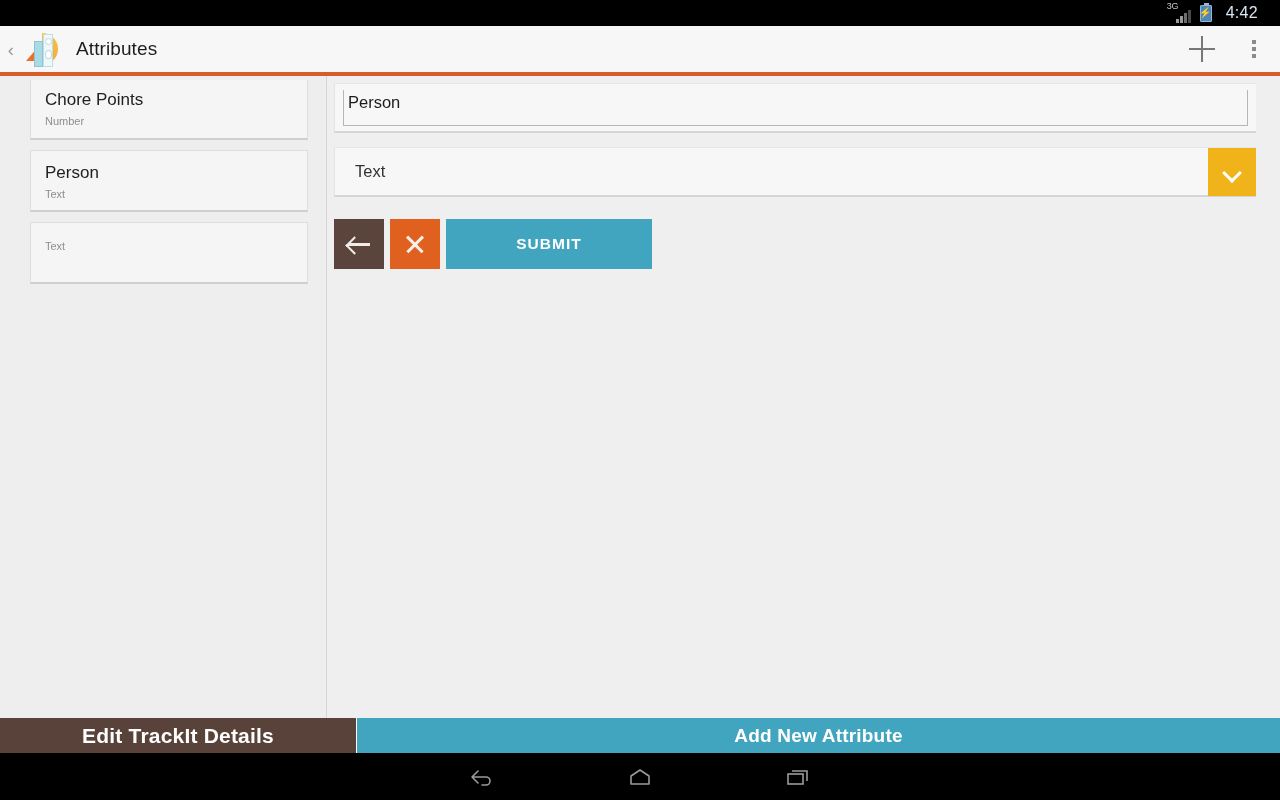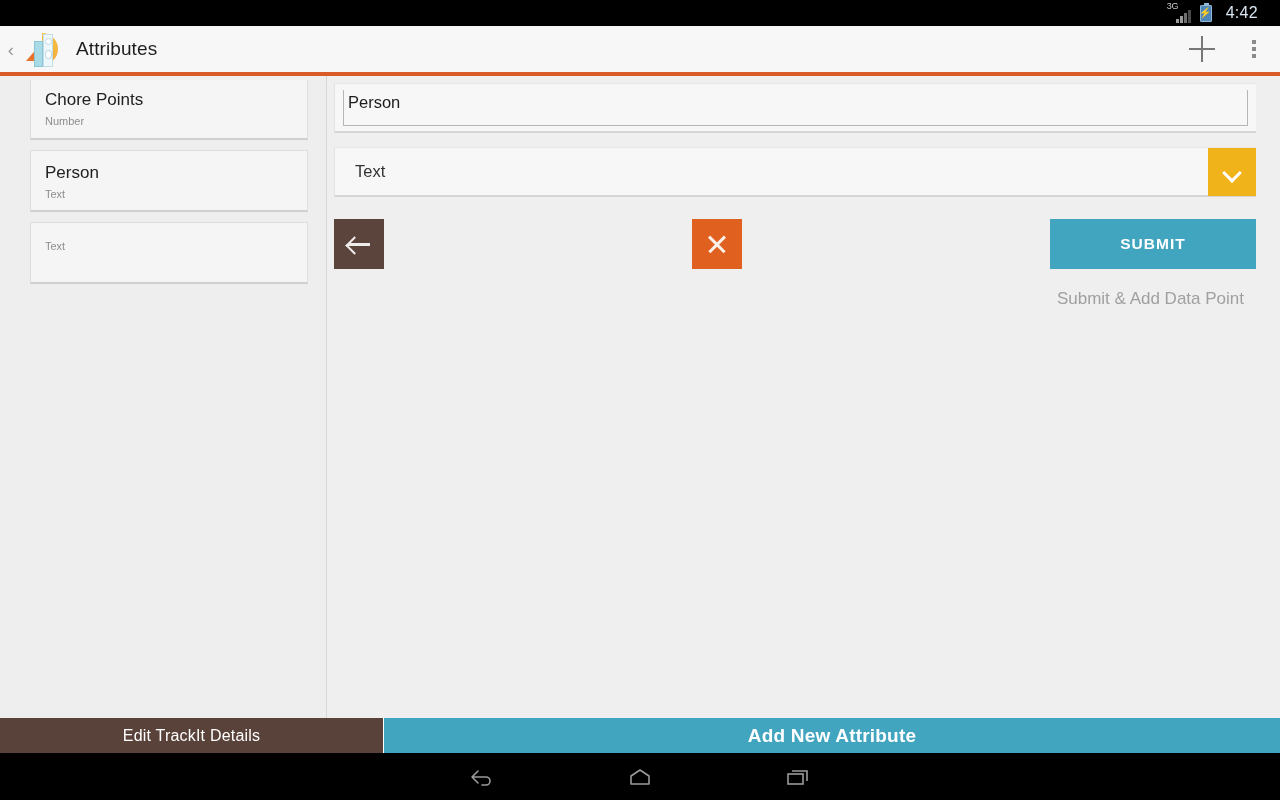--- a/index.html
+++ b/index.html
@@ -185,21 +185,21 @@
   }
   .chev-down::before {
     content: ""; position: absolute; left: 1px; top: 2px;
     width: 11px; height: 11px;
     border-right: 3px solid #fff; border-bottom: 3px solid #fff;
     transform: rotate(45deg);
   }
 
   
   .btn-row {
-    display: flex; justify-content: space-between; align-items: center;
+    display: flex; justify-content: flex-start; align-items: center;
     margin-top: 22px; gap: 6px; padding-right: 0px;
   }
   .sq-btn {
     width: 50px; height: 50px; display: flex; align-items: center; justify-content: center;
   }
   .btn-back { background: #5a443c; }
   .btn-cancel { background: #e0601f; }
   .arrow-left {
     width: 22px; height: 18px; position: relative;
   }
@@ -228,23 +228,23 @@
     text-align: right; margin-top: 20px; padding-right: 12px;
     color: #a0a0a0; font-size: 17px;
   }
 
   
   .bottombar {
     position: absolute; top: 718px; left: 0; width: 1280px; height: 35px;
     display: flex;
   }
   .bb-left {
-    width: 384px; background: #59423a; color: #fff;
+    width: 357px; background: #59423a; color: #fff;
     display: flex; align-items: center; justify-content: center;
-    font-size: 16px; font-weight: normal; letter-spacing: 0.2px;
+    font-size: 21px; font-weight: bold; letter-spacing: 0.2px;
     border-right: 1px solid #ffffff;
   }
   .bb-right {
     flex: 1 1 auto; background: #42a5bf; color: #fff;
     display: flex; align-items: center; justify-content: center;
     font-size: 19px; font-weight: bold; letter-spacing: 0.2px;
   }
 
   
   .navbar {
@@ -343,21 +343,20 @@
       <div class="btn-row">
         <div class="sq-btn btn-back">
           <span class="arrow-left"></span>
         </div>
         <div class="sq-btn btn-cancel">
           <span class="x-mark"></span>
         </div>
         <div class="btn-submit">SUBMIT</div>
       </div>
 
-      <div class="sub-link">Submit &amp; Add Data Point</div>
     </div>
   </div>
 
   <div class="bottombar">
     <div class="bb-left">Edit TrackIt Details</div>
     <div class="bb-right">Add New Attribute</div>
   </div>
 
   <div class="navbar">
     <div class="nav-btn">

